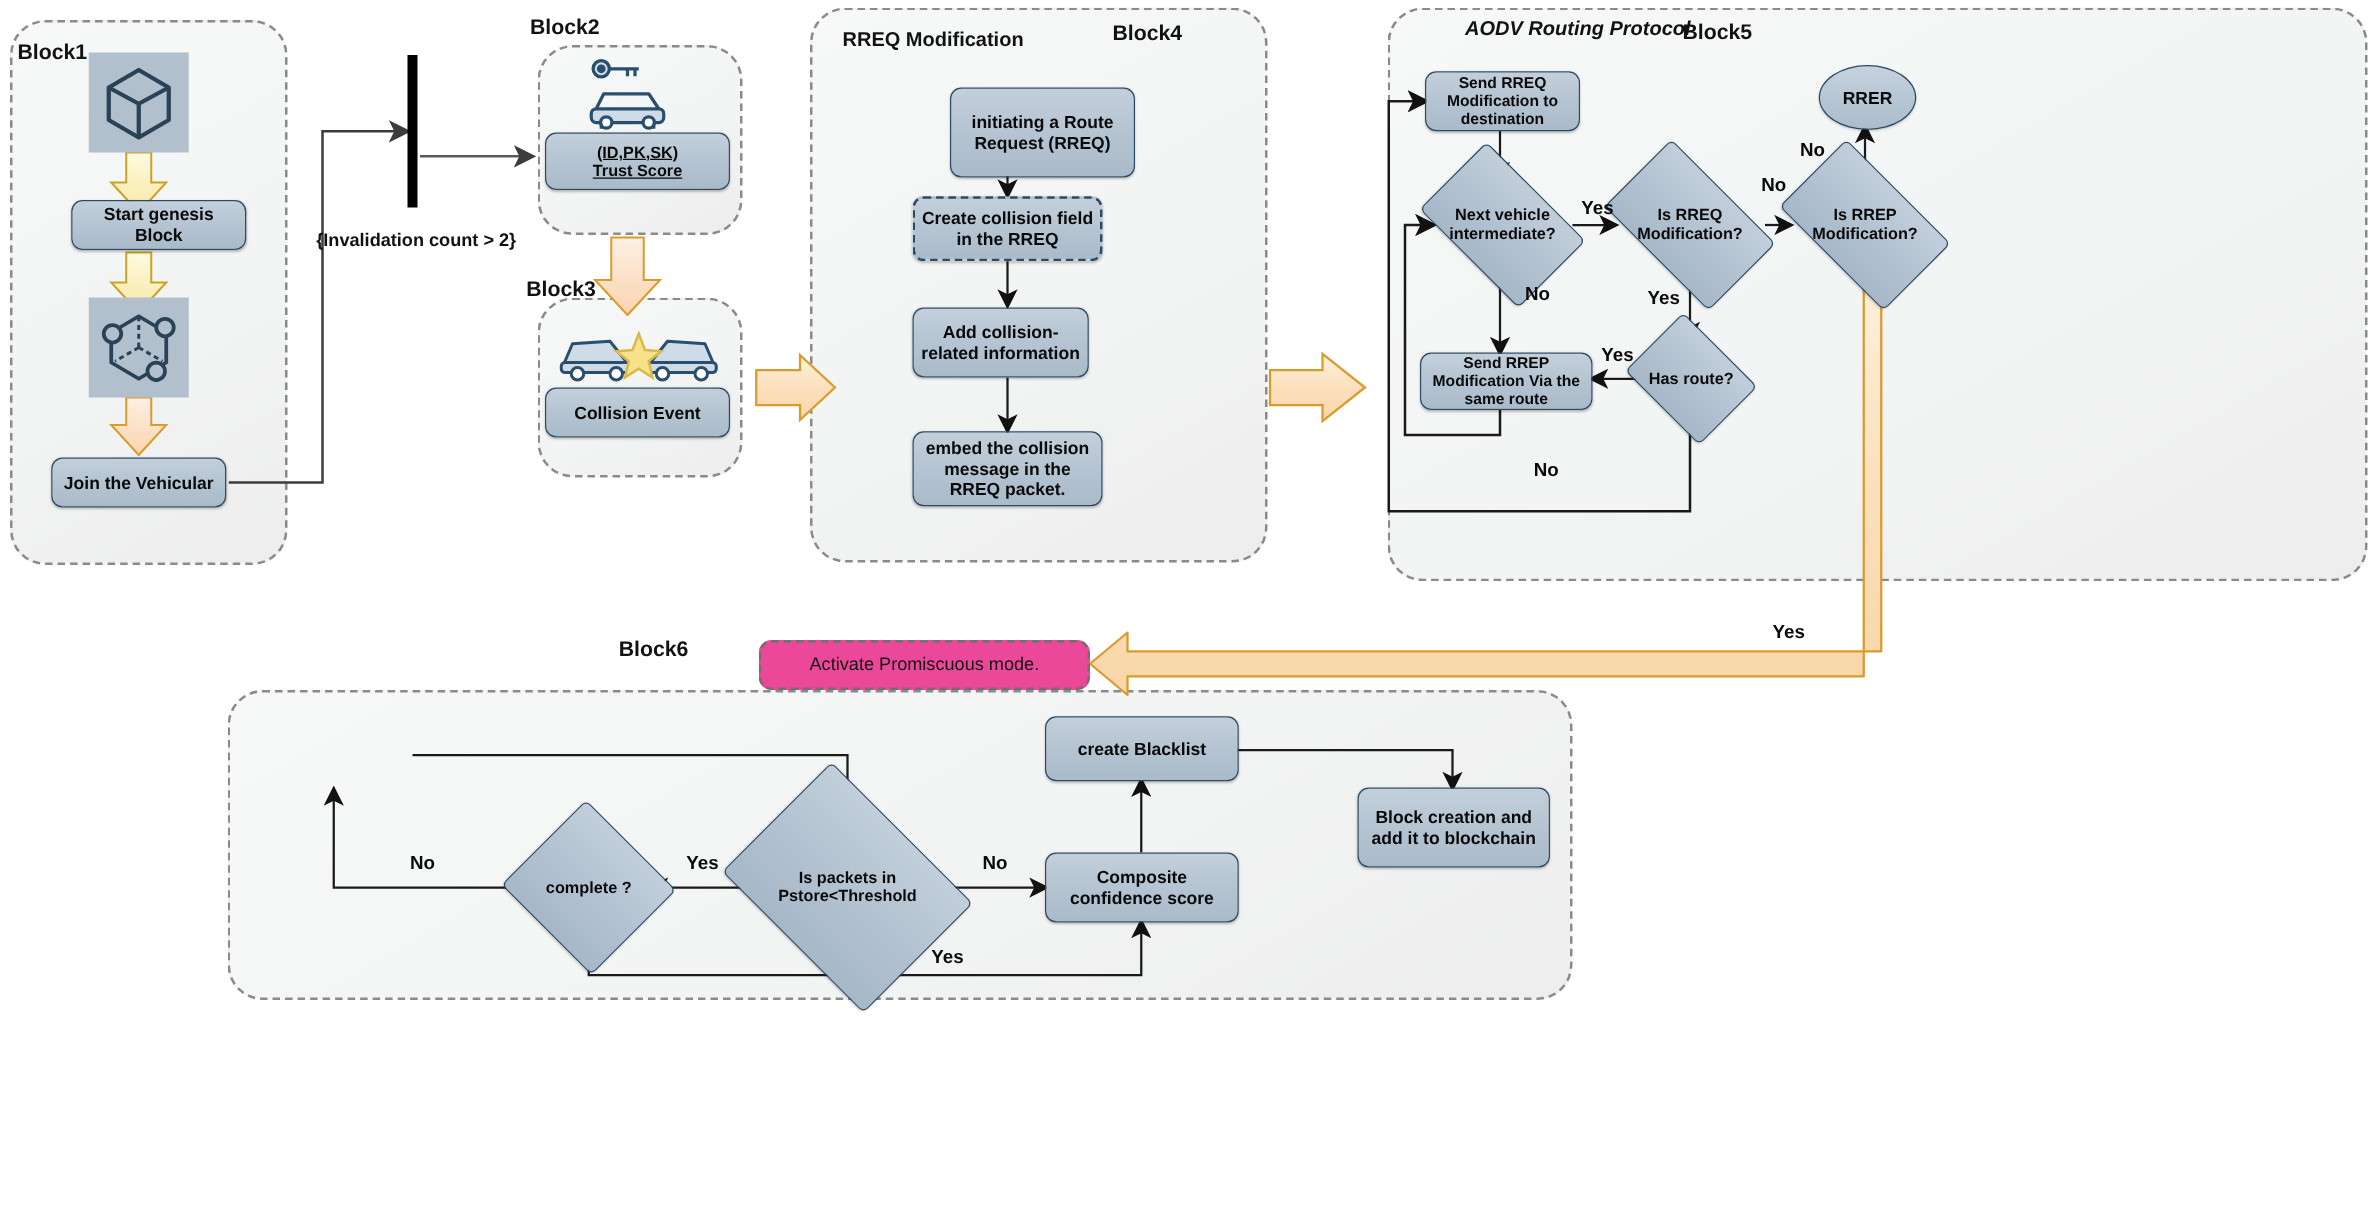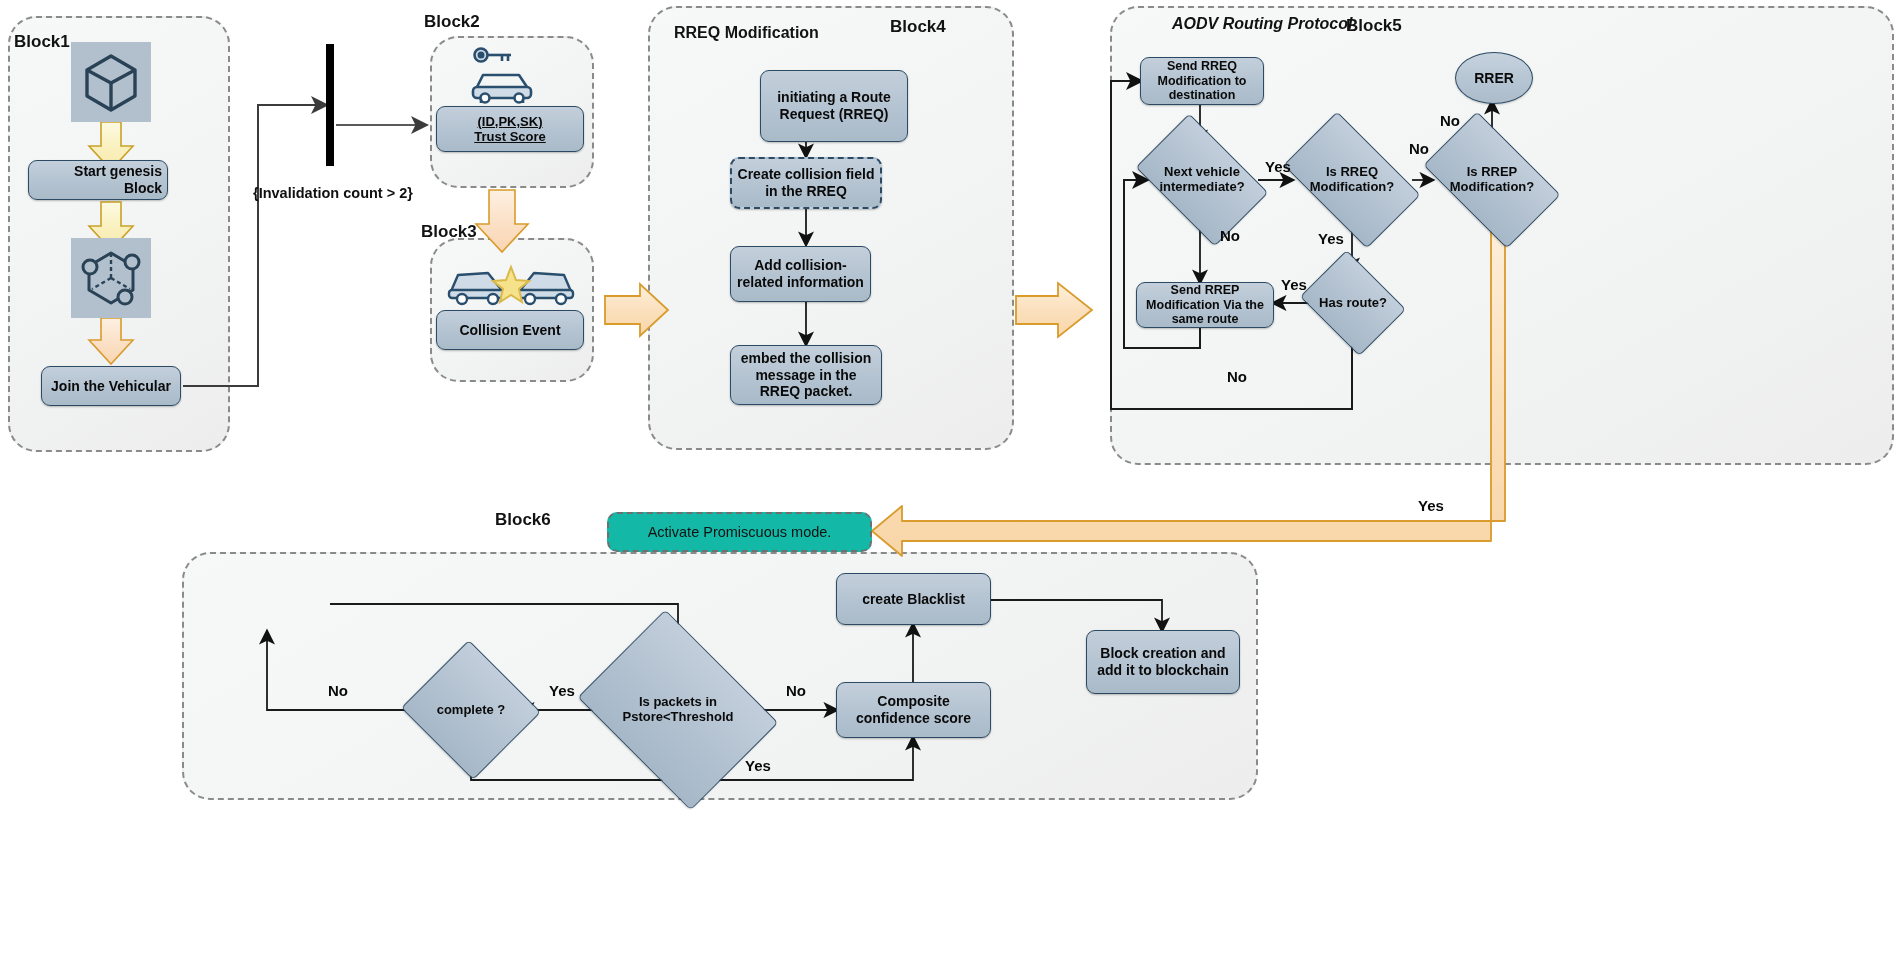--- a/index.html
+++ b/index.html
@@ -33,21 +33,21 @@
         font-size:13px;color:#0a0a0a;line-height:1.15;width:140%;}
 
   
   .ellipse{position:absolute;border-radius:50%;
         background:linear-gradient(180deg,#c6d2de 0%,#b6c5d3 55%,#abbccb 100%);
         border:1.6px solid #2c4a63;display:flex;align-items:center;justify-content:center;
         font-weight:bold;font-size:14px;color:#0a0a0a;box-shadow:0 1px 2px rgba(0,0,0,.2);}
 
   
   .note{position:absolute;box-sizing:border-box;border:2px dashed #6f6f6f;border-radius:10px;
-        background:#14b8a6;display:flex;align-items:center;justify-content:center;
+        background:#ec4899;display:flex;align-items:center;justify-content:center;
         font-size:14.5px;font-weight:500;color:#121212;}
 
   
   .icontile{position:absolute;background:#b2c0ce;display:flex;align-items:center;justify-content:center;}
   .iconplain{position:absolute;display:flex;align-items:center;justify-content:center;}
 
   
   svg.wires{position:absolute;left:0;top:0;width:1900px;height:969px;pointer-events:none;}
 
   
@@ -174,21 +174,21 @@
   </svg>
 
   <div class="icontile" style="left:71px;top:42px;width:80px;height:80px;">
     <svg width="64" height="64" viewBox="0 0 64 64">
       <polygon points="32,6 56,20 56,46 32,60 8,46 8,20" fill="none" stroke="#2a4256" stroke-width="3.4" stroke-linejoin="round"></polygon>
       <polyline points="8,20 32,33 56,20" fill="none" stroke="#2a4256" stroke-width="3.4" stroke-linejoin="round"></polyline>
       <line x1="32" y1="33" x2="32" y2="60" stroke="#2a4256" stroke-width="3.4"></line>
     </svg>
   </div>
 
-  <div class="node" style="left:28px;top:160px;width:140px;height:40px;text-align:right;">
+  <div class="node" style="left:57px;top:160px;width:140px;height:40px;">
     <span>Start genesis Block</span>
   </div>
 
   <div class="icontile" style="left:71px;top:238px;width:80px;height:80px;">
     <svg width="66" height="66" viewBox="0 0 66 66">
       <polygon points="33,8 55,21 55,45 33,58 11,45 11,21" fill="none" stroke="#2a4256" stroke-width="3" stroke-linejoin="round"></polygon>
       <line x1="33" y1="8" x2="33" y2="33" stroke="#2a4256" stroke-width="2.4" stroke-dasharray="4 3"></line>
       <line x1="33" y1="33" x2="14" y2="44" stroke="#2a4256" stroke-width="2.4" stroke-dasharray="4 3"></line>
       <line x1="33" y1="33" x2="52" y2="44" stroke="#2a4256" stroke-width="2.4" stroke-dasharray="4 3"></line>
       <circle cx="12" cy="22" r="7" fill="#b2c0ce" stroke="#2a4256" stroke-width="3"></circle>

